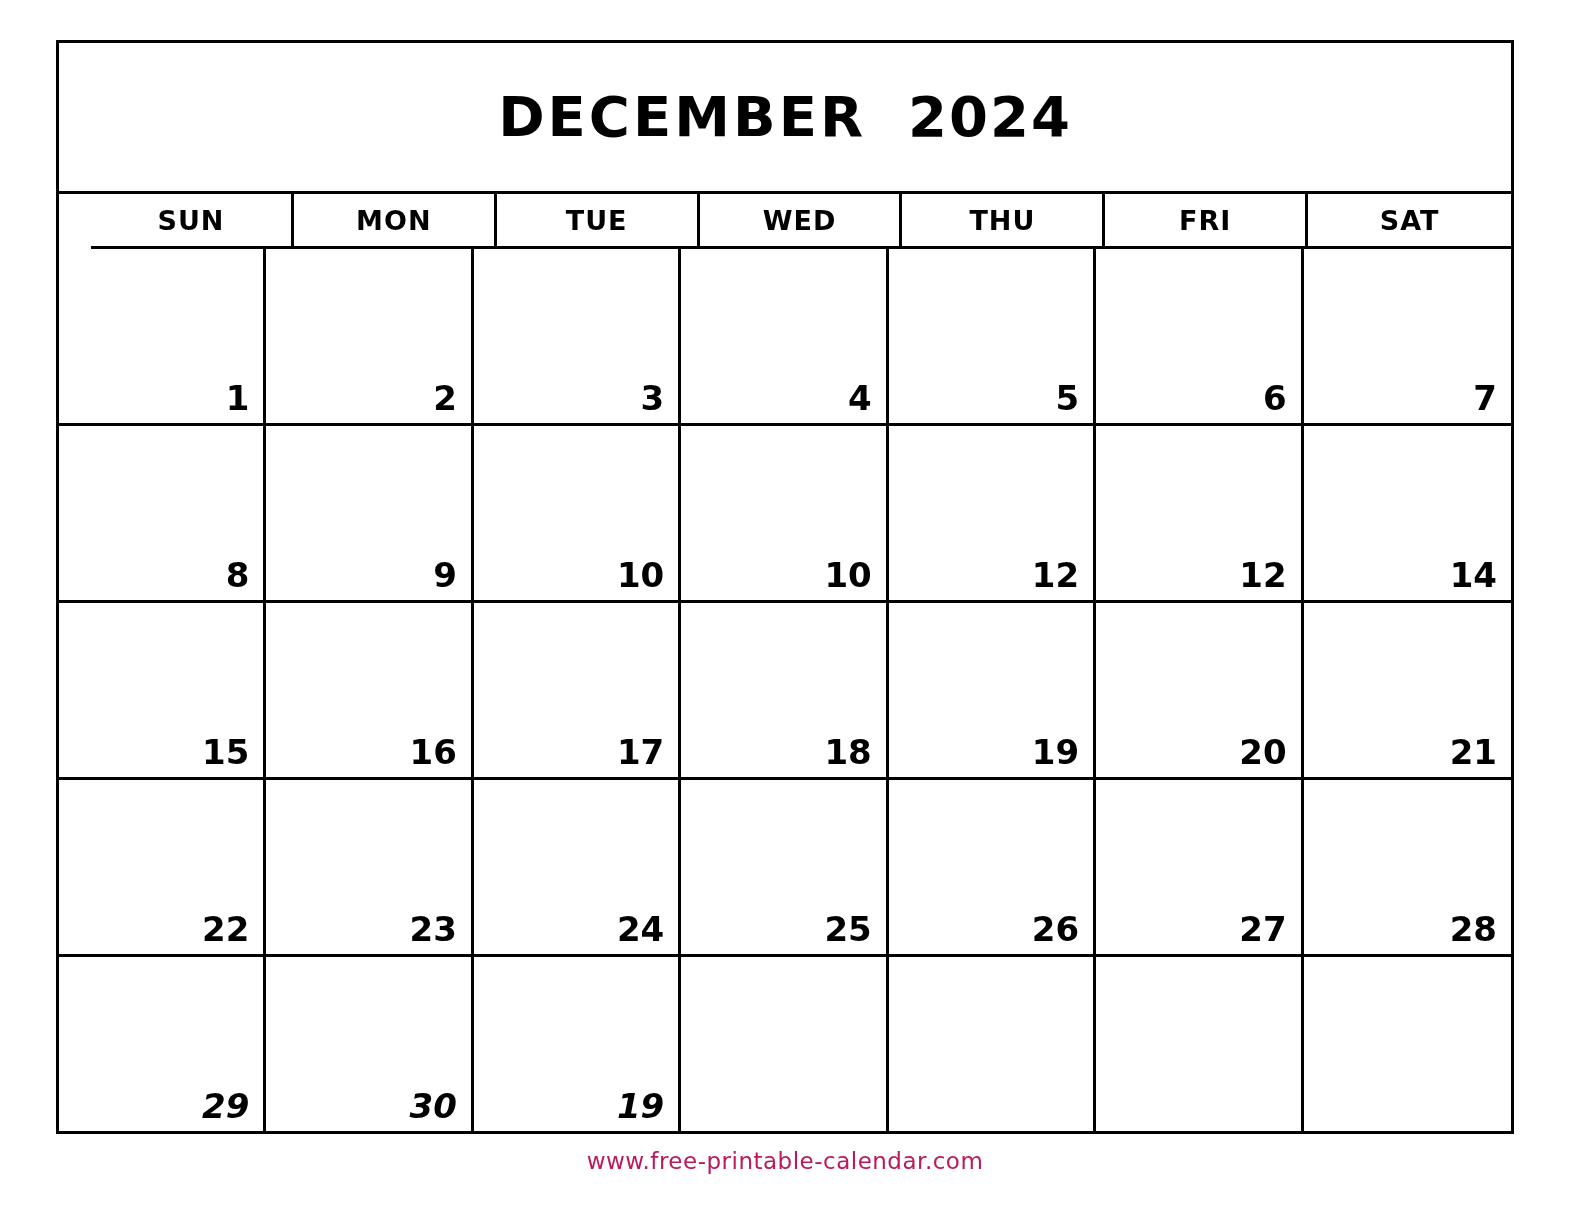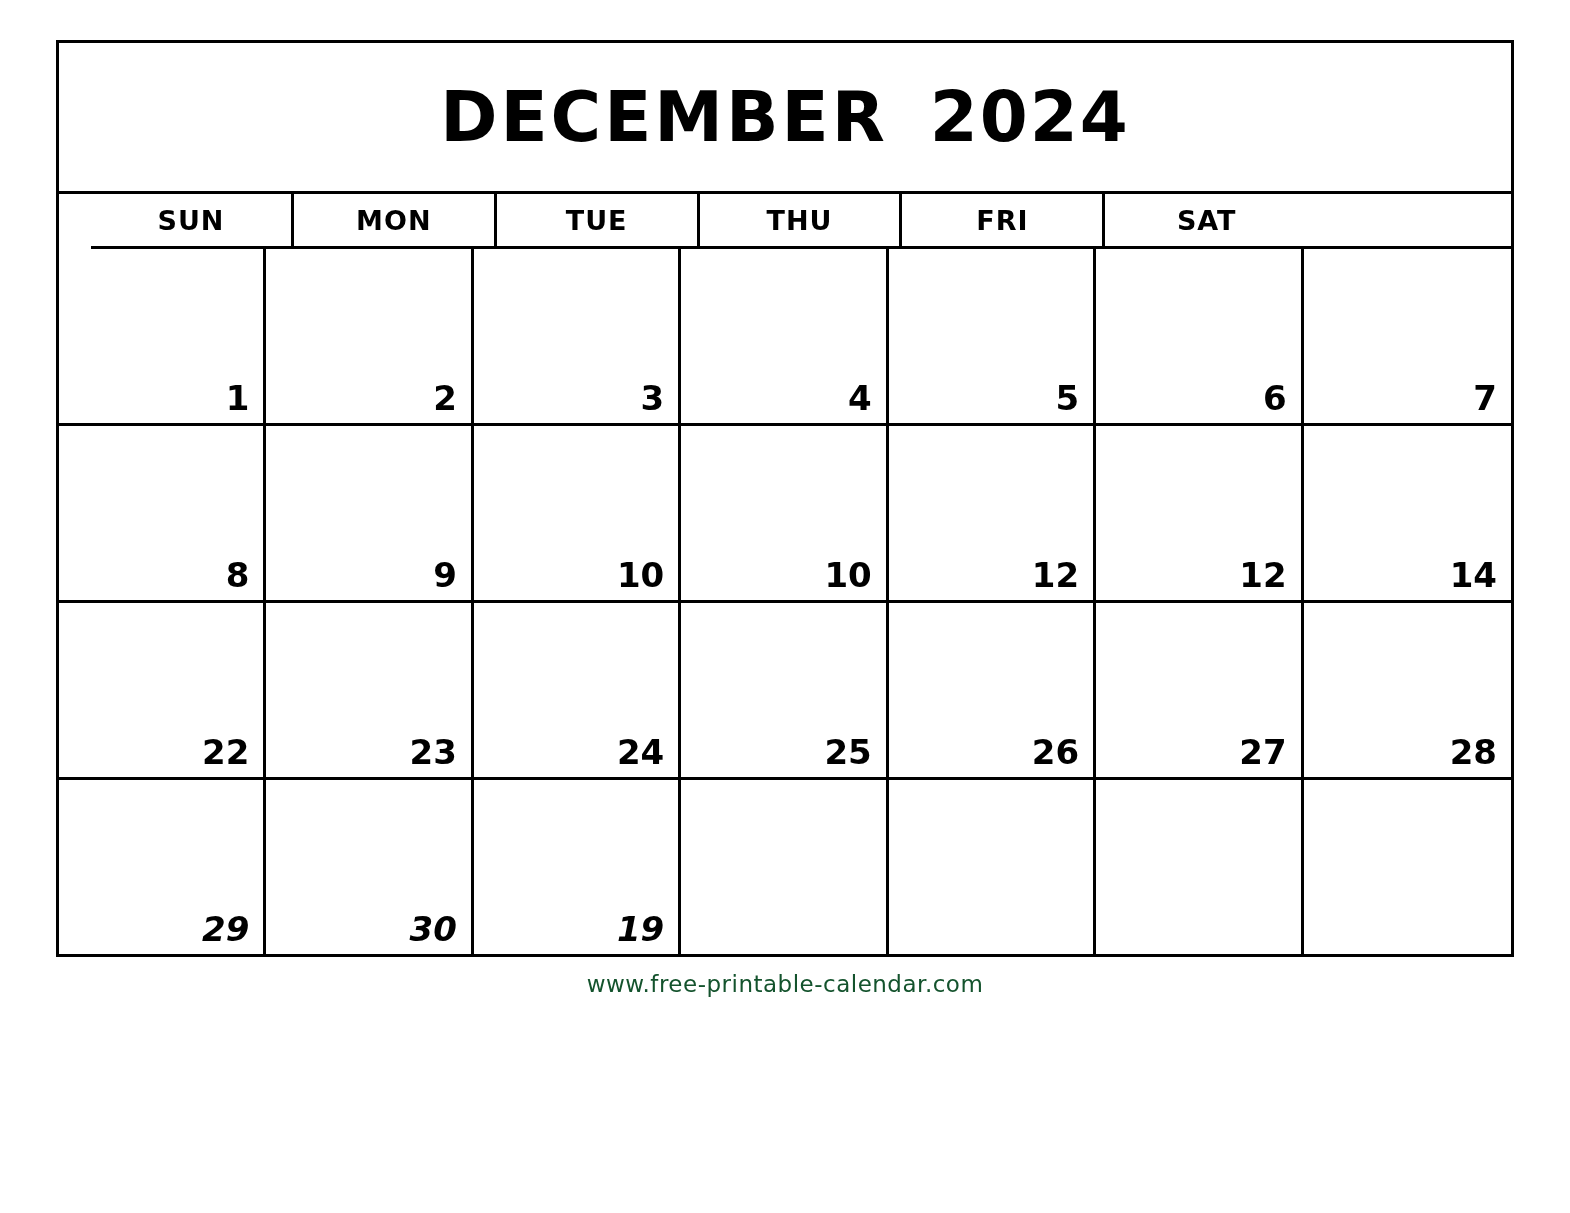--- a/index.html
+++ b/index.html
@@ -31,21 +31,21 @@
   .title-row {
     border-bottom: 3px solid #000000;
     height: 148px;
     display: flex;
     align-items: center;
     justify-content: center;
   }
   .title {
     font-family: "DejaVu Sans", sans-serif;
     font-weight: bold;
-    font-size: 69px;
+    font-size: 56px;
     letter-spacing: 2px;
     line-height: 1;
     white-space: nowrap;
     text-align: left;
   }
   .title .month { letter-spacing: 3px; }
   .title .gap { display: inline-block; width: 42px; }
   .weekday-row {
     display: grid;
     grid-template-columns: repeat(7, 1fr);
@@ -87,40 +87,41 @@
     font-size: 34px;
     line-height: 1;
   }
   .footer {
     width: 1458px;
     text-align: center;
     font-family: "DejaVu Sans", sans-serif;
     font-size: 23px;
     letter-spacing: 0.5px;
     padding-top: 14px;
-    color: #14532d;
+    color: #be185d;
   }
 </style>
 </head>
 <body>
 
 <div class="page">
 
   <div class="calendar">
 
     <div class="title-row">
       <div class="title">
         <span class="month">DECEMBER</span><span class="gap"></span><span class="year">2024</span>
       </div>
     </div>
 
     <div class="weekday-row">
       <div class="weekday">SUN</div>
       <div class="weekday">MON</div>
       <div class="weekday">TUE</div>
+      <div class="weekday">WED</div>
       <div class="weekday">THU</div>
       <div class="weekday">FRI</div>
       <div class="weekday">SAT</div>
     </div>
 
     <div class="week-row">
       <div class="day-cell">
           <span class="day-number">1</span>
         </div>
       <div class="day-cell">
@@ -160,20 +161,43 @@
           <span class="day-number">12</span>
         </div>
       <div class="day-cell">
           <span class="day-number">12</span>
         </div>
       <div class="day-cell">
           <span class="day-number">14</span>
         </div>
     </div>
 
+    <div class="week-row">
+      <div class="day-cell">
+          <span class="day-number">15</span>
+        </div>
+      <div class="day-cell">
+          <span class="day-number">16</span>
+        </div>
+      <div class="day-cell">
+          <span class="day-number">17</span>
+        </div>
+      <div class="day-cell">
+          <span class="day-number">18</span>
+        </div>
+      <div class="day-cell">
+          <span class="day-number">19</span>
+        </div>
+      <div class="day-cell">
+          <span class="day-number">20</span>
+        </div>
+      <div class="day-cell">
+          <span class="day-number">21</span>
+        </div>
+    </div>
 
     <div class="week-row">
       <div class="day-cell">
           <span class="day-number">22</span>
         </div>
       <div class="day-cell">
           <span class="day-number">23</span>
         </div>
       <div class="day-cell">
           <span class="day-number">24</span>

